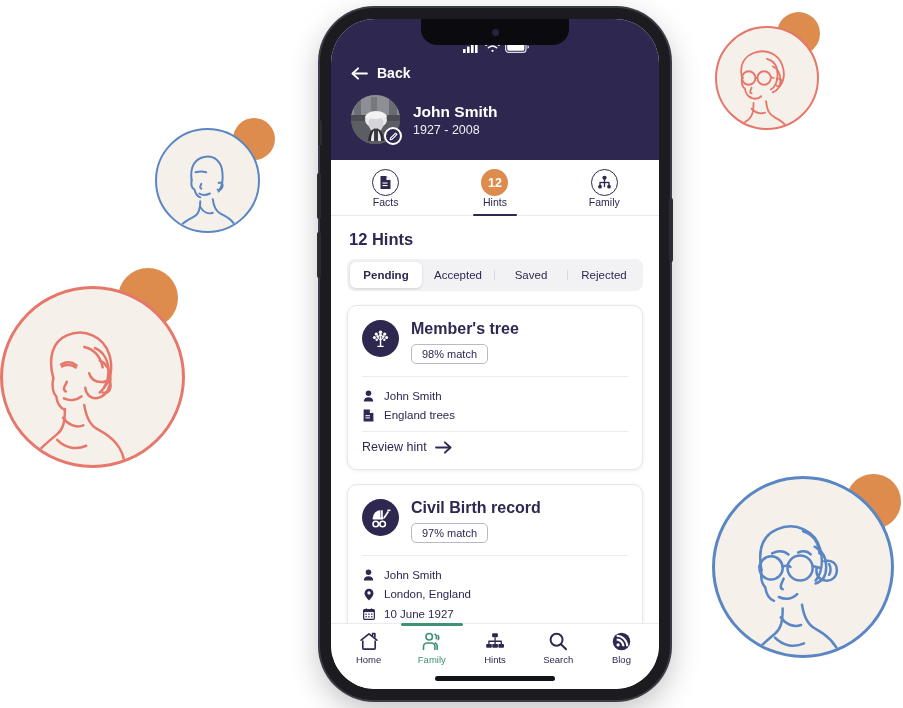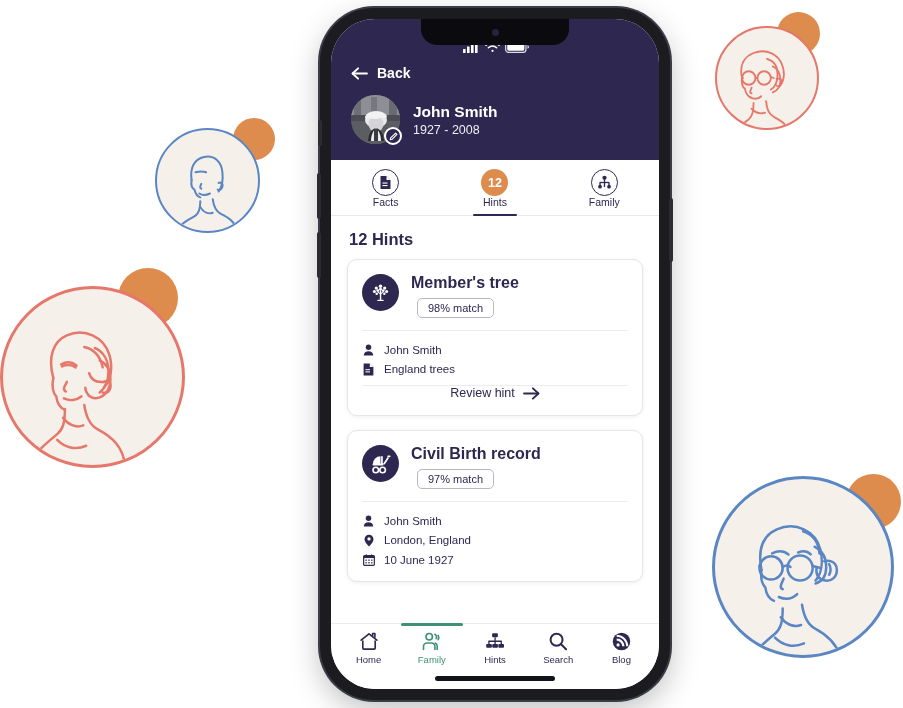--- a/index.html
+++ b/index.html
@@ -135,31 +135,31 @@
   }
   .card-head { display: flex; gap: 12px; align-items: flex-start; padding-bottom: 12px; }
   .card-ico {
     width: 37px; height: 37px; border-radius: 50%; background: #2e2750;
     color: #fff; display: flex; align-items: center; justify-content: center;
     flex: 0 0 auto;
   }
   .card-title { font-size: 16px; font-weight: bold; color: #2e2750; }
   .match-pill {
     display: inline-block; margin-top: 6px; font-size: 11px; color: #2e2750;
-    border: 1px solid #b9b9c6; border-radius: 5px; padding: 3px 10px; margin-left: 6px;
+    border: 1px solid #b9b9c6; border-radius: 5px; padding: 3px 10px;
   }
   .card-rows { border-top: 1px solid #ededf1; padding: 9px 0 6px 0; }
   .crow {
     display: flex; align-items: center; gap: 9px;
     font-size: 11.5px; color: #2e2750; padding: 3.5px 0;
   }
   .crow .ri { width: 13px; display: flex; justify-content: center; flex: 0 0 auto; }
   .card-foot {
-    border-top: 1px solid #ededf1; padding: 0 0 9px 0;
-    display: flex; justify-content: center; align-items: center;
+    border-top: 1px solid #ededf1; padding: 8px 0 9px 0;
+    display: flex; justify-content: flex-start; align-items: center;
     gap: 8px; font-size: 12.5px; color: #2e2750; cursor: pointer;
   }
 
   
   .bottomnav {
     flex: 0 0 auto; background: #fff; border-top: 1px solid #eaeaf0;
     display: flex; padding: 8px 6px 2px 6px; position: relative; z-index: 20;
   }
   .nav-item {
     flex: 1; display: flex; flex-direction: column; align-items: center;
@@ -384,20 +384,28 @@
           </div>
           <div class="tab-label">Family</div>
         </div>
 
       </div>
 
       <div class="content">
 
         <div class="hints-title">12 Hints</div>
 
+        <div class="segmented">
+          <div class="seg active">Pending</div>
+          <div class="seg">Accepted</div>
+          <div class="seg-div"></div>
+          <div class="seg">Saved</div>
+          <div class="seg-div"></div>
+          <div class="seg">Rejected</div>
+        </div>
 
         <div class="card">
           <div class="card-head">
             <div class="card-ico">
               <svg width="21" height="21" viewBox="0 0 22 22">
                 <g fill="#fff">
                   <circle cx="11" cy="4.4" r="1.8"></circle>
                     <circle cx="6.6" cy="6.4" r="1.7"></circle>
                   <circle cx="15.4" cy="6.4" r="1.7"></circle>
                     <circle cx="4.6" cy="10" r="1.6"></circle>

